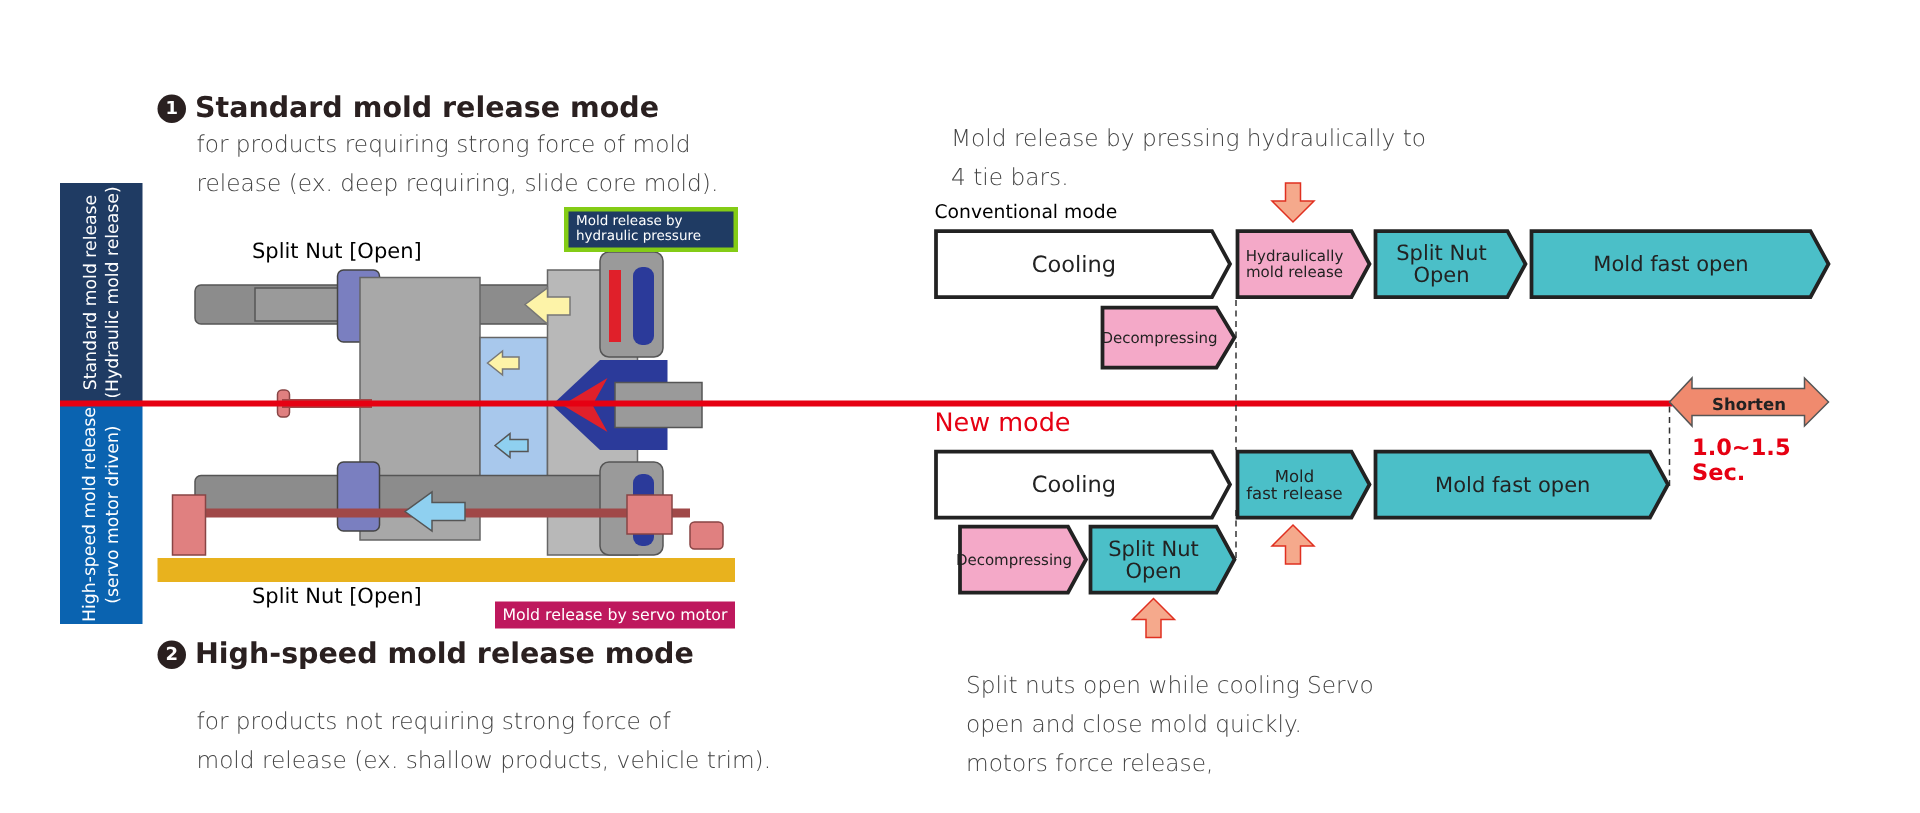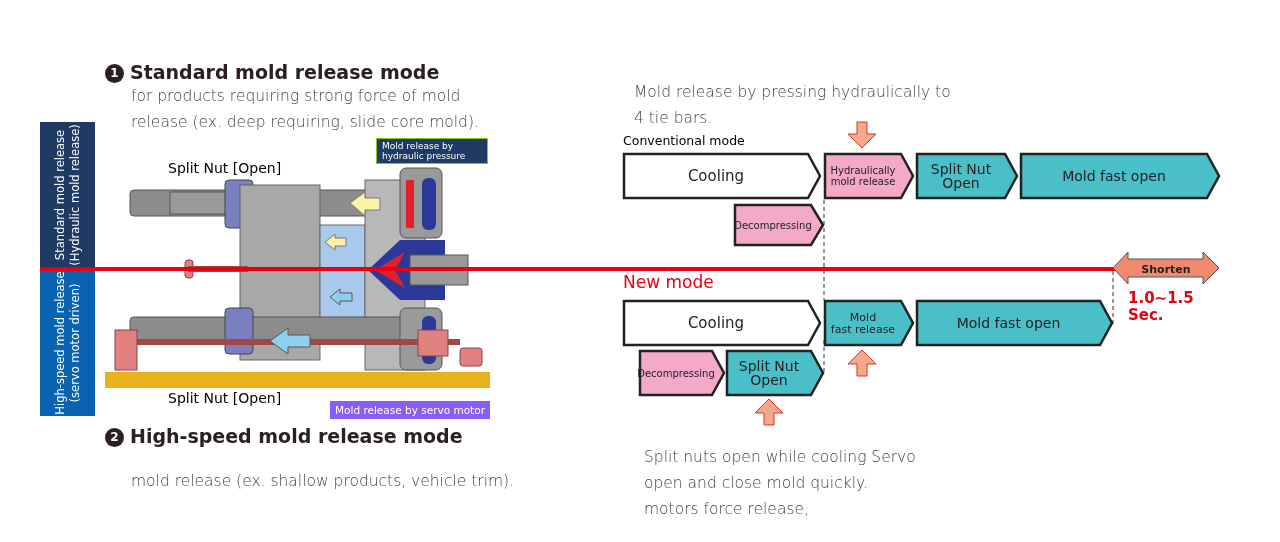--- a/index.html
+++ b/index.html
@@ -4,39 +4,40 @@
 <style>
   html, body { margin:0; padding:0; background:#ffffff; }
   body { width:1280px; height:542px; position:relative; overflow:hidden; font-family:"DejaVu Sans", sans-serif; color:#222; }
   .abs { position:absolute; }
   .h-title { font-size:19px; font-weight:bold; color:#2a2020; white-space:nowrap; }
   .h-title .num { display:inline-block; width:19px; height:19px; border-radius:50%; background:#2a2020; color:#fff; font-size:12px; text-align:center; line-height:19px; margin-right:6px; vertical-align:2px; }
   .desc { font-size:15.5px; color:#444; line-height:26px; white-space:nowrap; font-family:"DejaVu Sans", sans-serif; font-weight:300;margin-top:16px; }
   .side { color:#fff; font-size:11.5px; line-height:15px; text-align:center; display:flex; align-items:center; justify-content:center; }
   .side .rot { transform:rotate(-90deg); white-space:nowrap; }
   .label-sm { font-size:13px; color:#000000; white-space:nowrap; }
-  .callout { background:#1f3b63; color:#fff; font-size:9px; line-height:10px; padding:2px 5px; border:1px solid #84cc16; }
-  .callout2 { background:#8b5cf6; color:#fff; font-size:10.5px; padding:3px 5px; white-space:nowrap; }
+  .callout { background:#1f3b63; color:#fff; font-size:9px; line-height:10px; padding:2px 5px; border:3px solid #84cc16; }
+  .callout2 { background:#be185d; color:#fff; font-size:10.5px; padding:3px 5px; white-space:nowrap; }
   svg text { font-family:"DejaVu Sans", sans-serif; }
 </style>
 </head>
 <body>
 
 <div class="abs h-title" style="left:105px; top:41px;margin-top:20px;">
   <span class="num">1</span><span>Standard mold release mode</span>
 </div>
 <div class="abs desc" style="left:131px; top:67px;">
   <div>for products requiring strong force of mold</div>
   <div>release (ex. deep requiring, slide core mold).</div>
 </div>
 
 <div class="abs h-title" style="left:105px; top:425px;">
   <span class="num">2</span><span>High-speed mold release mode</span>
 </div>
 <div class="abs desc" style="left:131px; top:452px;">
+  <div>for products not requiring strong force of</div>
   <div>mold release (ex. shallow products, vehicle trim).</div>
 </div>
 
 <div class="abs side" style="left:40px; top:122px; width:55px; height:146px; background:#1f3b63;">
   <div class="rot">
     <div>Standard mold release</div>
     <div>(Hydraulic mold release)</div>
   </div>
 </div>
 <div class="abs side" style="left:40px; top:270px; width:55px; height:146px; background:#0a63b0;">

